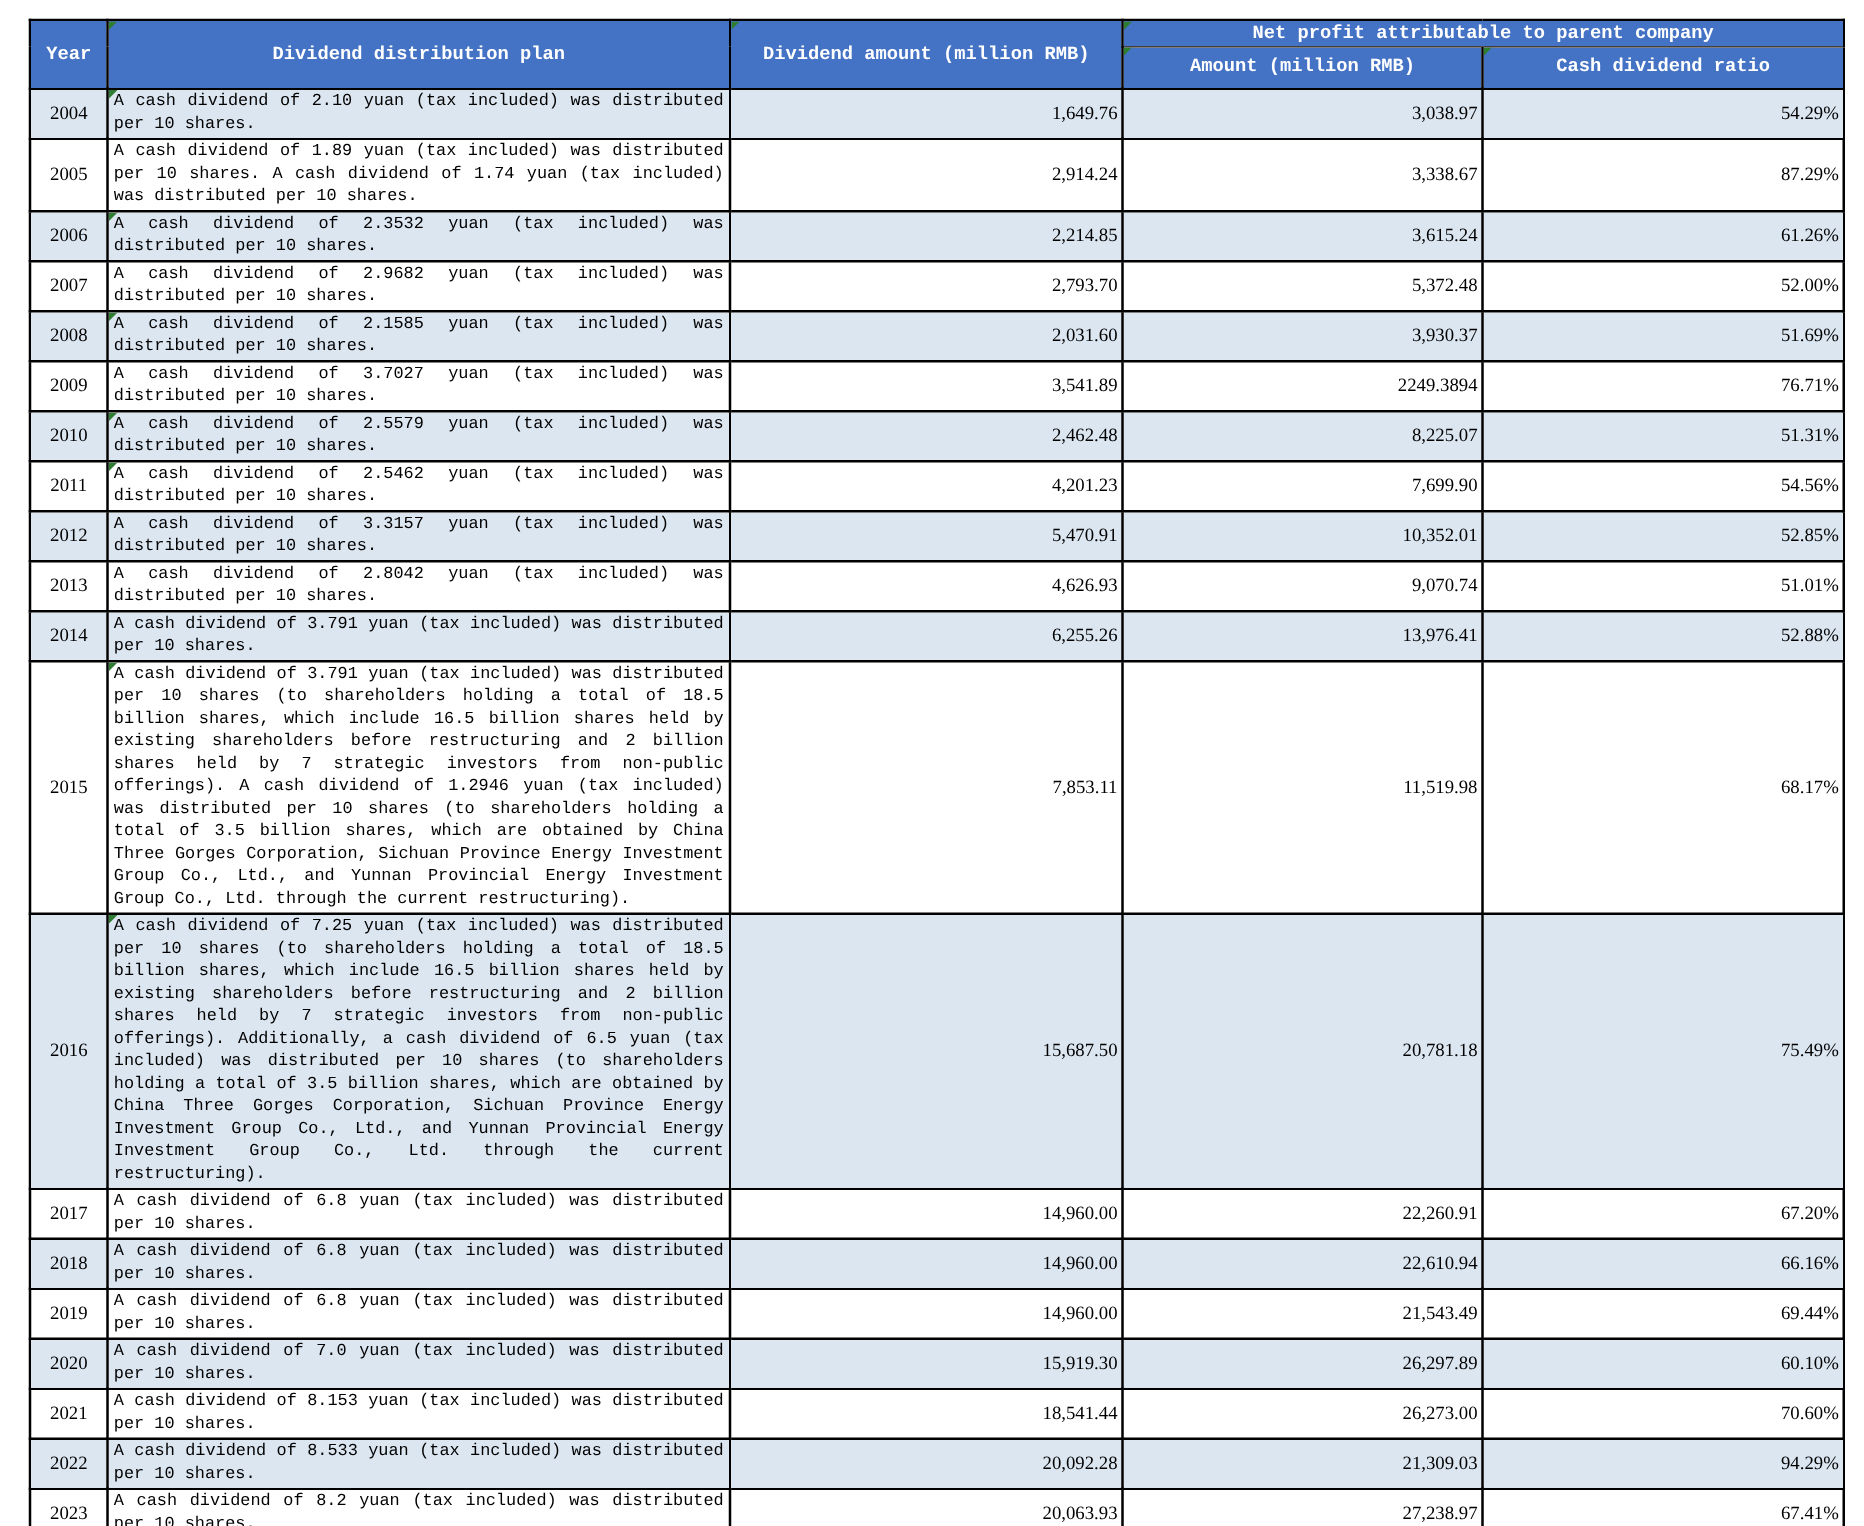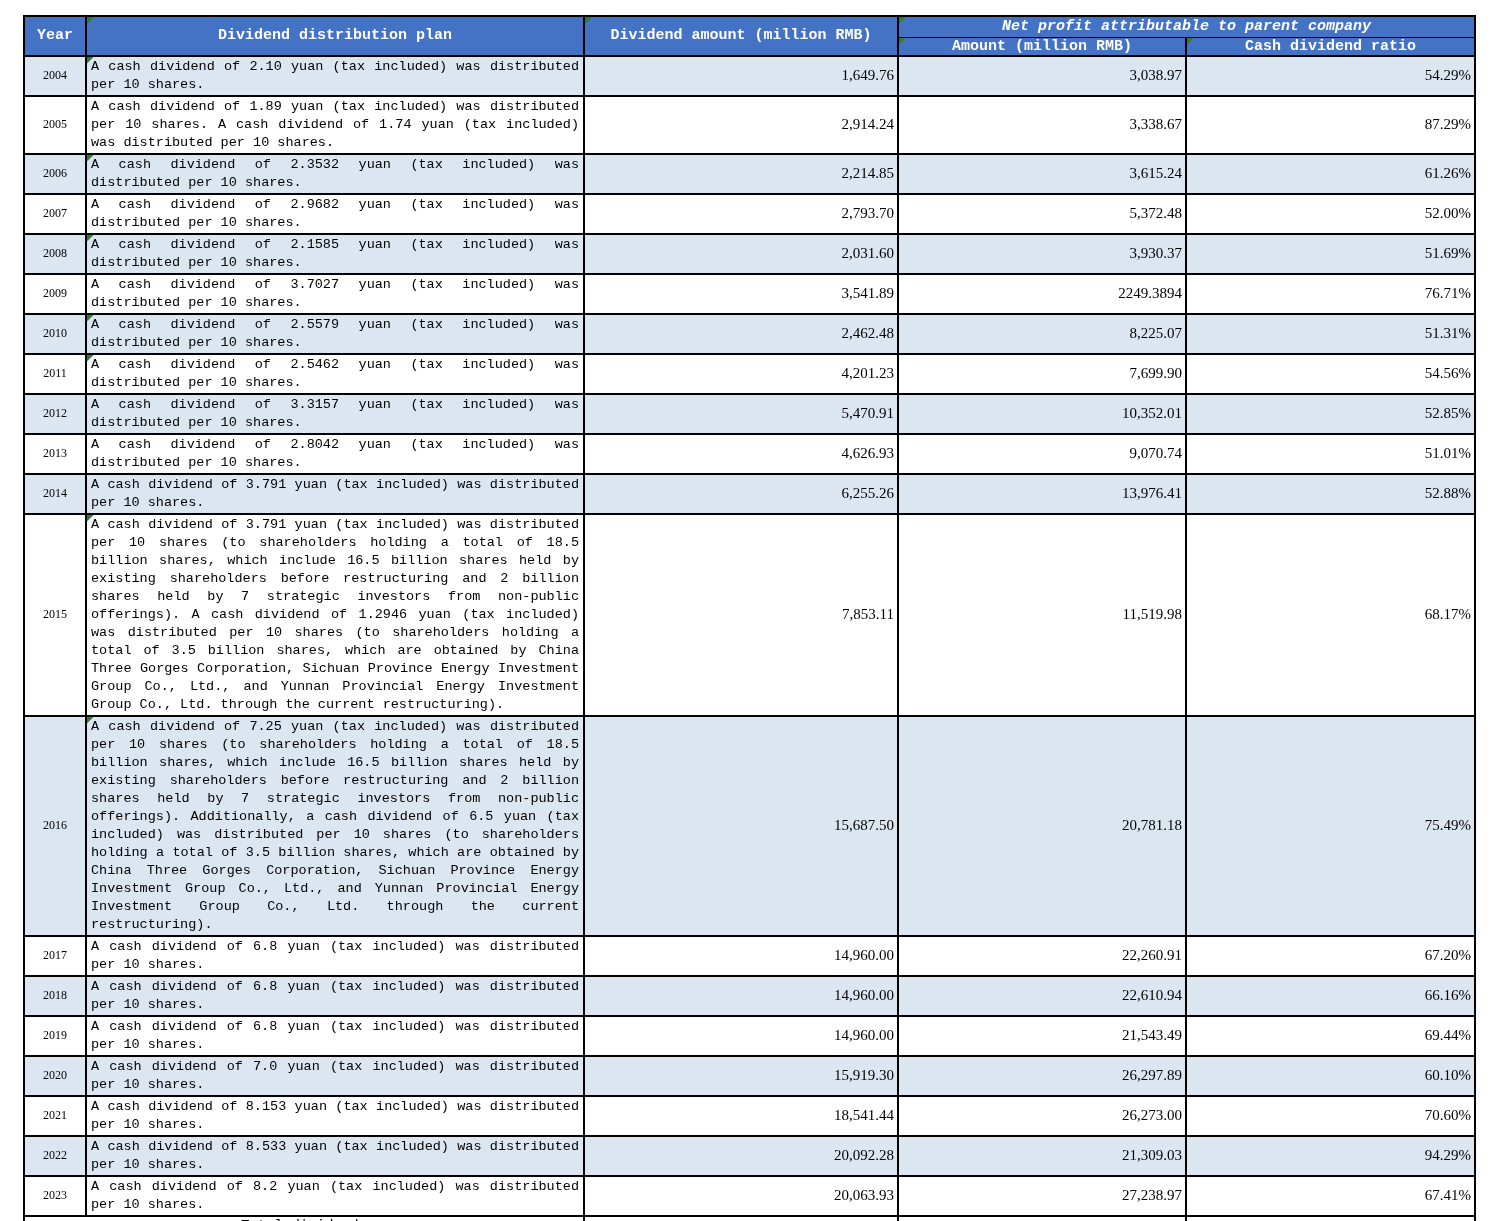--- a/index.html
+++ b/index.html
@@ -26,29 +26,29 @@
   thead th {
     background: #4472C4;
     color: #ffffff;
     font-weight: bold;
     font-size: 15px;
     font-family: "Liberation Mono", "DejaVu Sans Mono", monospace;
     text-align: center;
     vertical-align: middle;
     padding: 0 2px;
   }
-  th.group-head { height: 21px; border-bottom-width: 1px; font-style: italic; }
-  tr.subhead th { height: 18px; border-top-width: 1px; }
+  th.group-head { height: 21px; border-bottom-width: 1px; }
+  tr.subhead th { height: 34px; border-top-width: 1px; }
 
   
   tbody tr { height: 37px; }
   td.year {
     text-align: center; vertical-align: middle;
     font-family: "Liberation Serif", "DejaVu Serif", serif;
-    font-size: 12px; padding: 0 2px;
+    font-size: 15px; padding: 0 2px;
   }
   td.plan {
     text-align: justify; vertical-align: middle;
     font-size: 13.5px; line-height: 18px;
     padding: 1px 4px;
   }
   td.num {
     text-align: right; vertical-align: middle;
     font-family: "Liberation Serif", "DejaVu Serif", serif;
     font-size: 15px; padding: 0 3px 0 2px;

